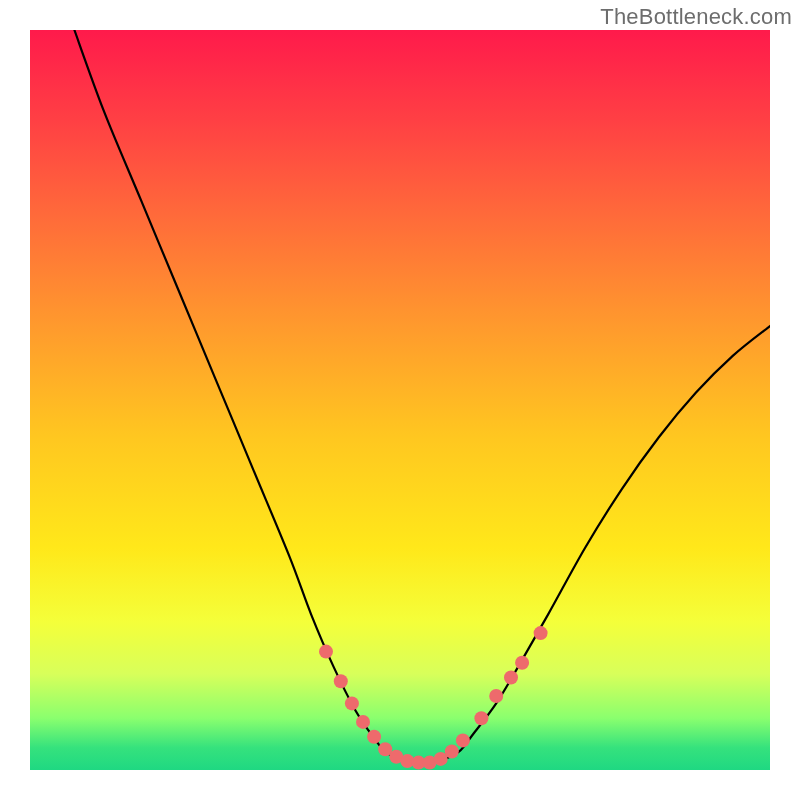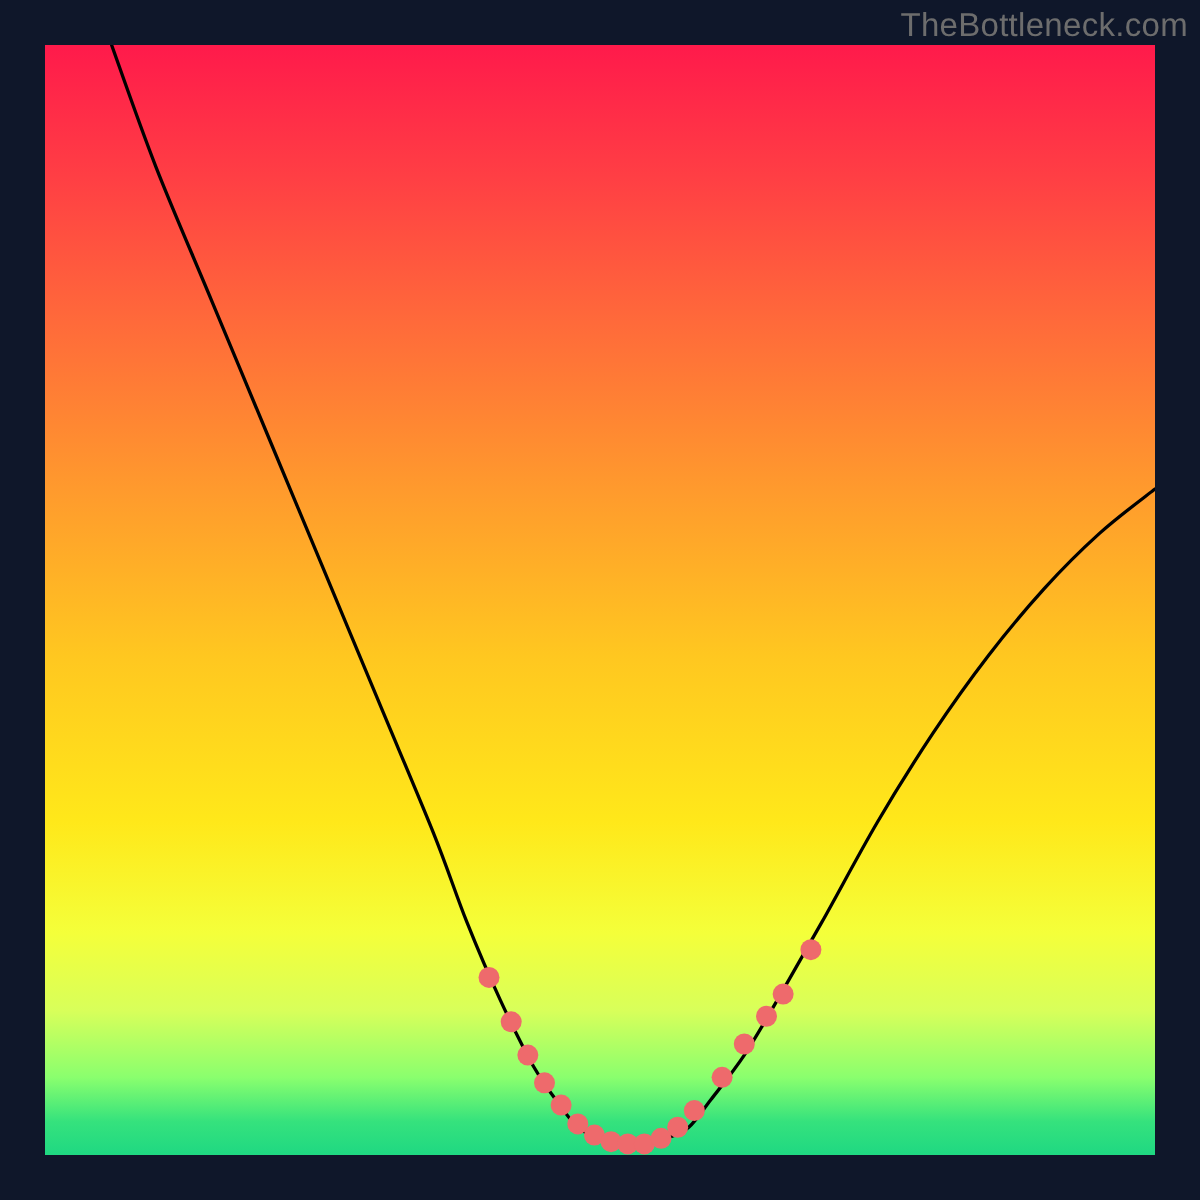--- a/index.html
+++ b/index.html
@@ -8,21 +8,21 @@
     background: #000;
     width: 800px;
     height: 800px;
     overflow: hidden;
     font-family: Arial, Helvetica, sans-serif;
   }
   .frame {
     position: relative;
     width: 800px;
     height: 800px;
-    background: #0f172a;
+    background: #ffffff;
   }
   .plot {
     position: absolute;
     left: 30px;
     top: 30px;
     width: 740px;
     height: 740px;
     background: linear-gradient(to bottom,
       #ff1a4b 0%,
       #ff3f44 12%,

